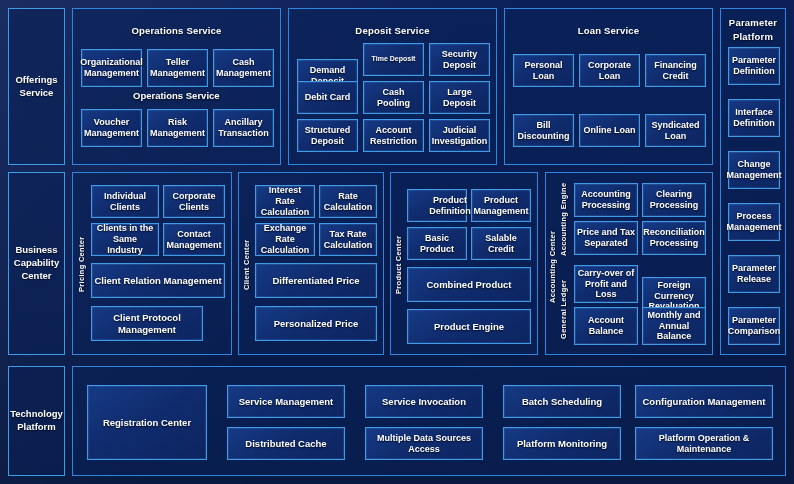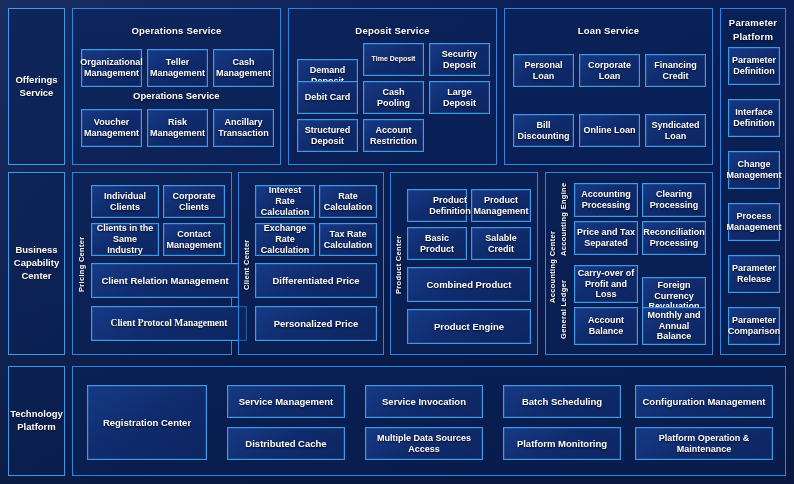--- a/index.html
+++ b/index.html
@@ -87,20 +87,21 @@
   <div class="group" style="left:288px;top:8px;width:209px;height:157px;padding-left:26px;">
     <div class="group-title" style="top:16px;">Deposit Service</div>
     <div class="box" style="left:8px;top:50px;width:61px;height:33px;">Demand Deposit</div>
     <div class="box sm" style="left:74px;top:34px;width:61px;height:33px;">Time Deposit</div>
     <div class="box" style="left:140px;top:34px;width:61px;height:33px;">Security Deposit</div>
     <div class="box" style="left:8px;top:72px;width:61px;height:33px;">Debit Card</div>
     <div class="box" style="left:74px;top:72px;width:61px;height:33px;">Cash Pooling</div>
     <div class="box" style="left:140px;top:72px;width:61px;height:33px;">Large Deposit</div>
     <div class="box" style="left:8px;top:110px;width:61px;height:33px;">Structured Deposit</div>
     <div class="box" style="left:74px;top:110px;width:61px;height:33px;">Account Restriction</div>
+    <div class="box" style="left:140px;top:110px;width:61px;height:33px;">Judicial Investigation</div>
   </div>
 
   <div class="group" style="left:504px;top:8px;width:209px;height:157px;">
     <div class="group-title" style="top:16px;">Loan Service</div>
     <div class="box" style="left:8px;top:45px;width:61px;height:33px;">Personal Loan</div>
     <div class="box" style="left:74px;top:45px;width:61px;height:33px;">Corporate Loan</div>
     <div class="box" style="left:140px;top:45px;width:61px;height:33px;">Financing Credit</div>
     <div class="box" style="left:8px;top:105px;width:61px;height:33px;">Bill Discounting</div>
     <div class="box" style="left:74px;top:105px;width:61px;height:33px;">Online Loan</div>
     <div class="box" style="left:140px;top:105px;width:61px;height:33px;">Syndicated Loan</div>
@@ -120,22 +121,22 @@
   <div class="sidelabel" style="left:8px;top:172px;width:57px;height:183px;">
     <span>Business Capability Center</span>
   </div>
 
   <div class="group" style="left:72px;top:172px;width:160px;height:183px;">
     <div class="vlabel" style="left:2px;top:0;width:12px;height:183px;">Pricing Center</div>
     <div class="box" style="left:18px;top:12px;width:68px;height:33px;">Individual Clients</div>
     <div class="box" style="left:90px;top:12px;width:62px;height:33px;">Corporate Clients</div>
     <div class="box" style="left:18px;top:50px;width:68px;height:33px;">Clients in the Same Industry</div>
     <div class="box" style="left:90px;top:50px;width:62px;height:33px;">Contact Management</div>
-    <div class="box wide" style="left:18px;top:90px;width:148px;height:35px;">Client Relation Management</div>
-    <div class="box wide" style="left:18px;top:133px;width:156px;height:35px;font-family:Liberation Serif, serif;">Client Protocol Management</div>
+    <div class="box wide" style="left:18px;top:90px;width:134px;height:35px;">Client Relation Management</div>
+    <div class="box wide" style="left:18px;top:133px;width:112px;height:35px;">Client Protocol Management</div>
   </div>
 
   <div class="group" style="left:238px;top:172px;width:146px;height:183px;">
     <div class="vlabel" style="left:1px;top:0;width:12px;height:183px;">Client Center</div>
     <div class="box" style="left:16px;top:12px;width:60px;height:33px;">Interest Rate Calculation</div>
     <div class="box" style="left:80px;top:12px;width:58px;height:33px;">Rate Calculation</div>
     <div class="box" style="left:16px;top:50px;width:60px;height:33px;">Exchange Rate Calculation</div>
     <div class="box" style="left:80px;top:50px;width:58px;height:33px;">Tax Rate Calculation</div>
     <div class="box wide" style="left:16px;top:90px;width:122px;height:35px;">Differentiated Price</div>
     <div class="box wide" style="left:16px;top:133px;width:122px;height:35px;">Personalized Price</div>

